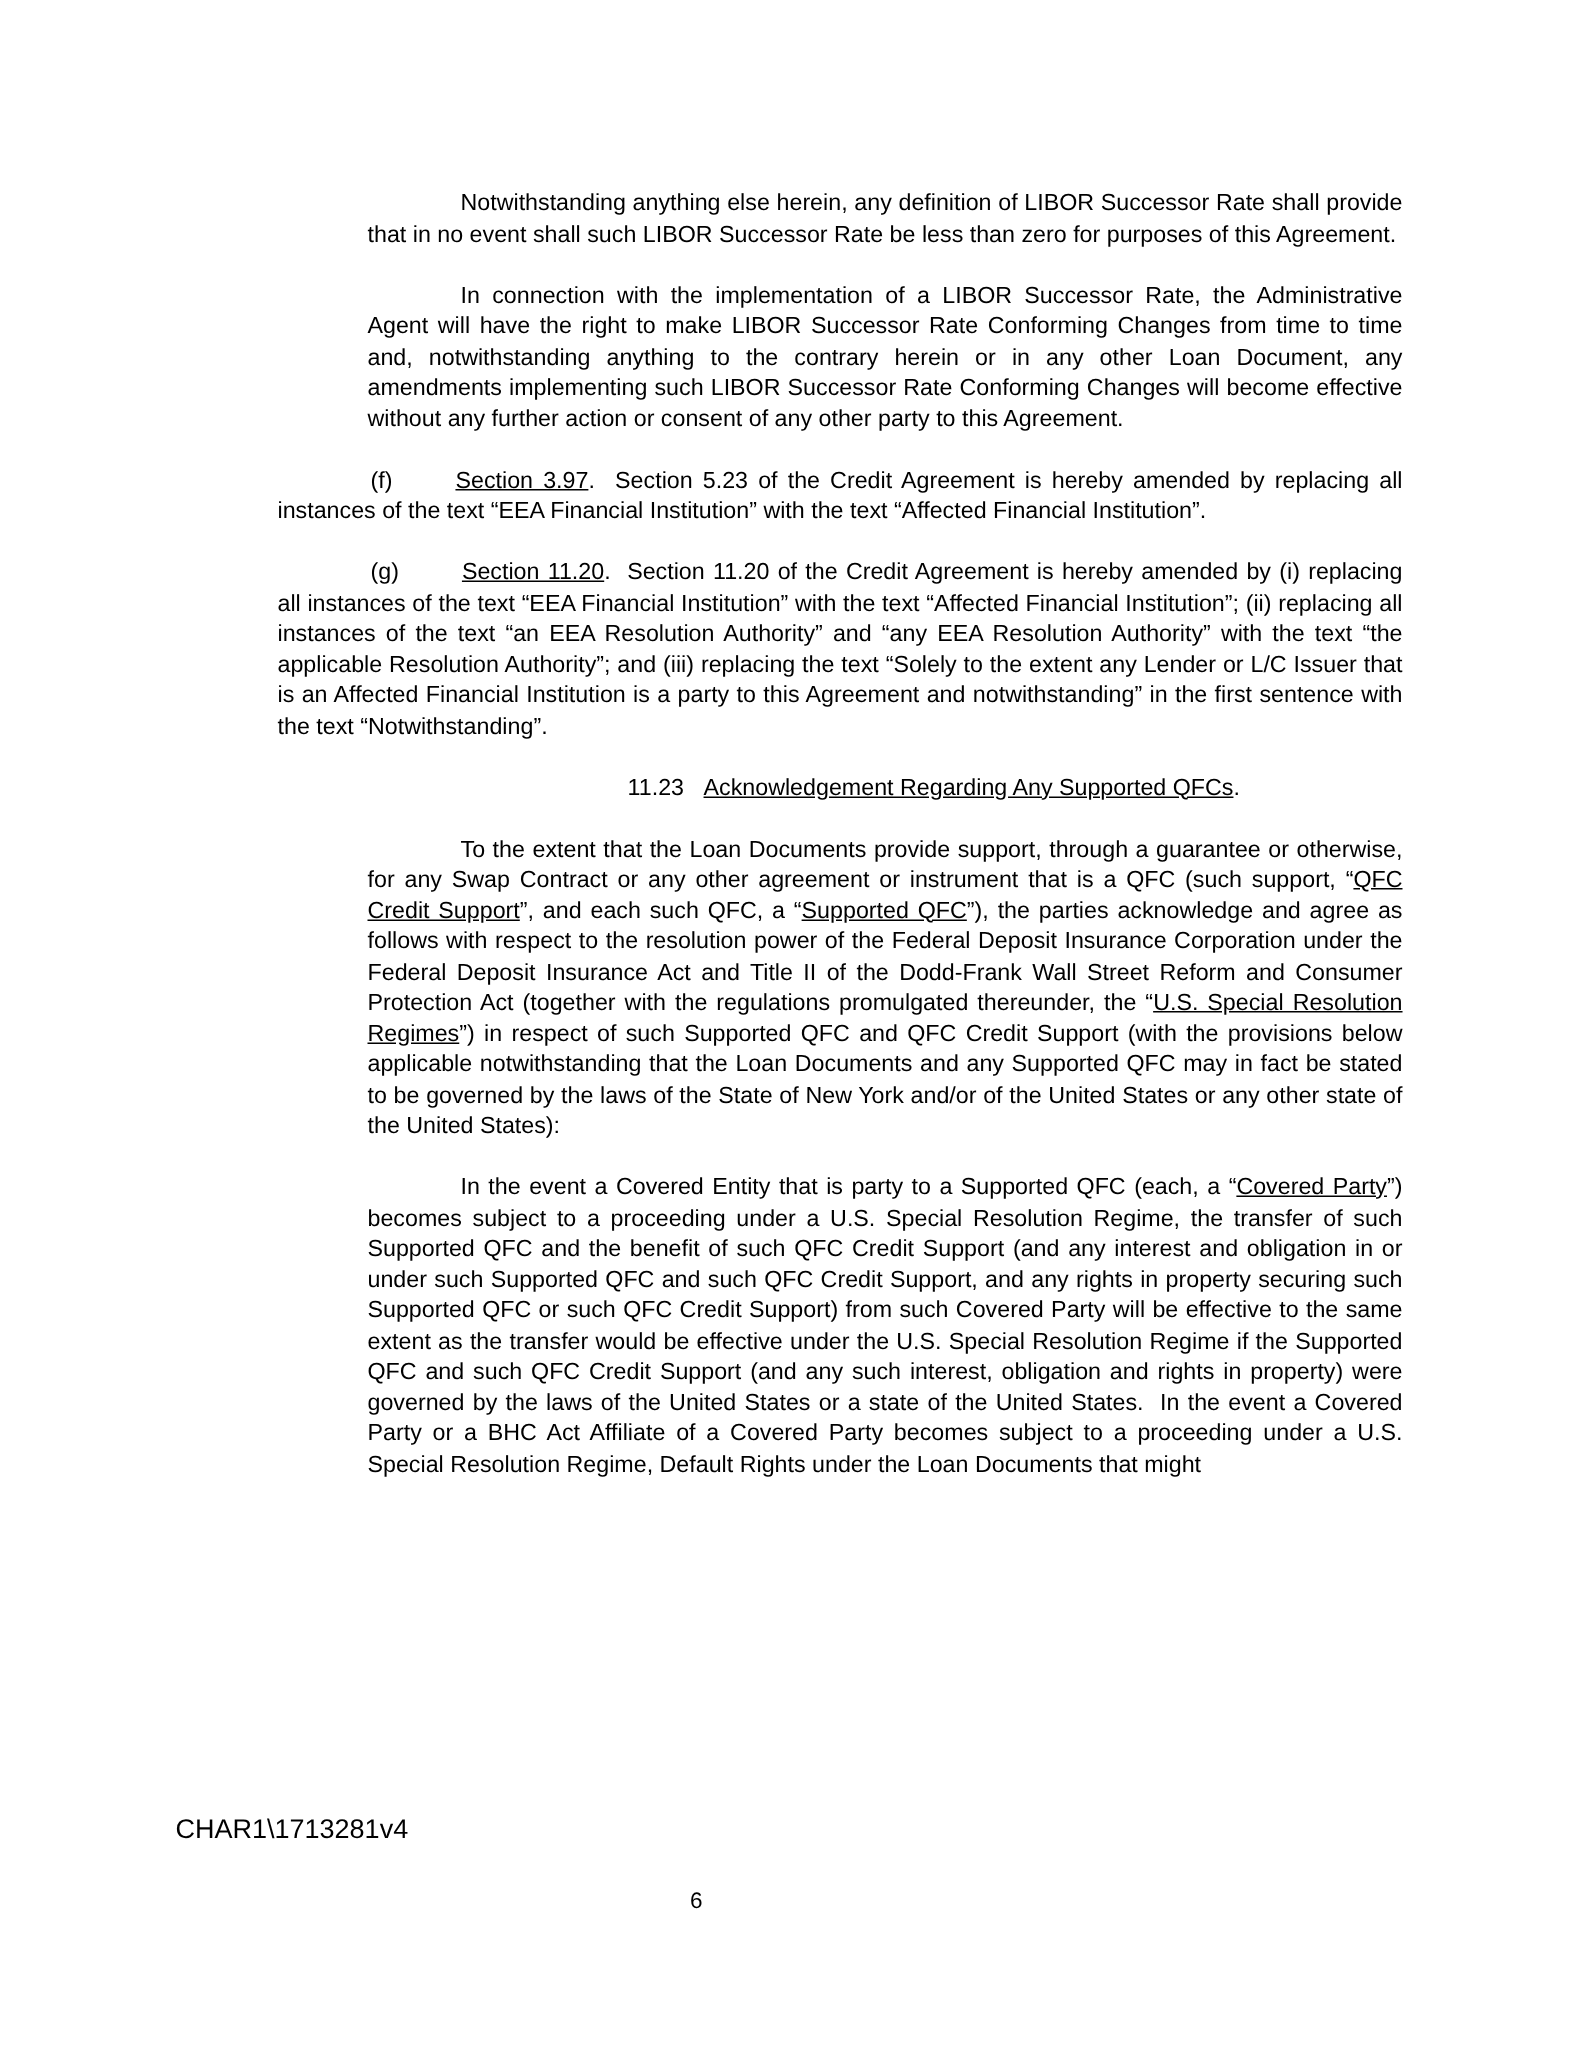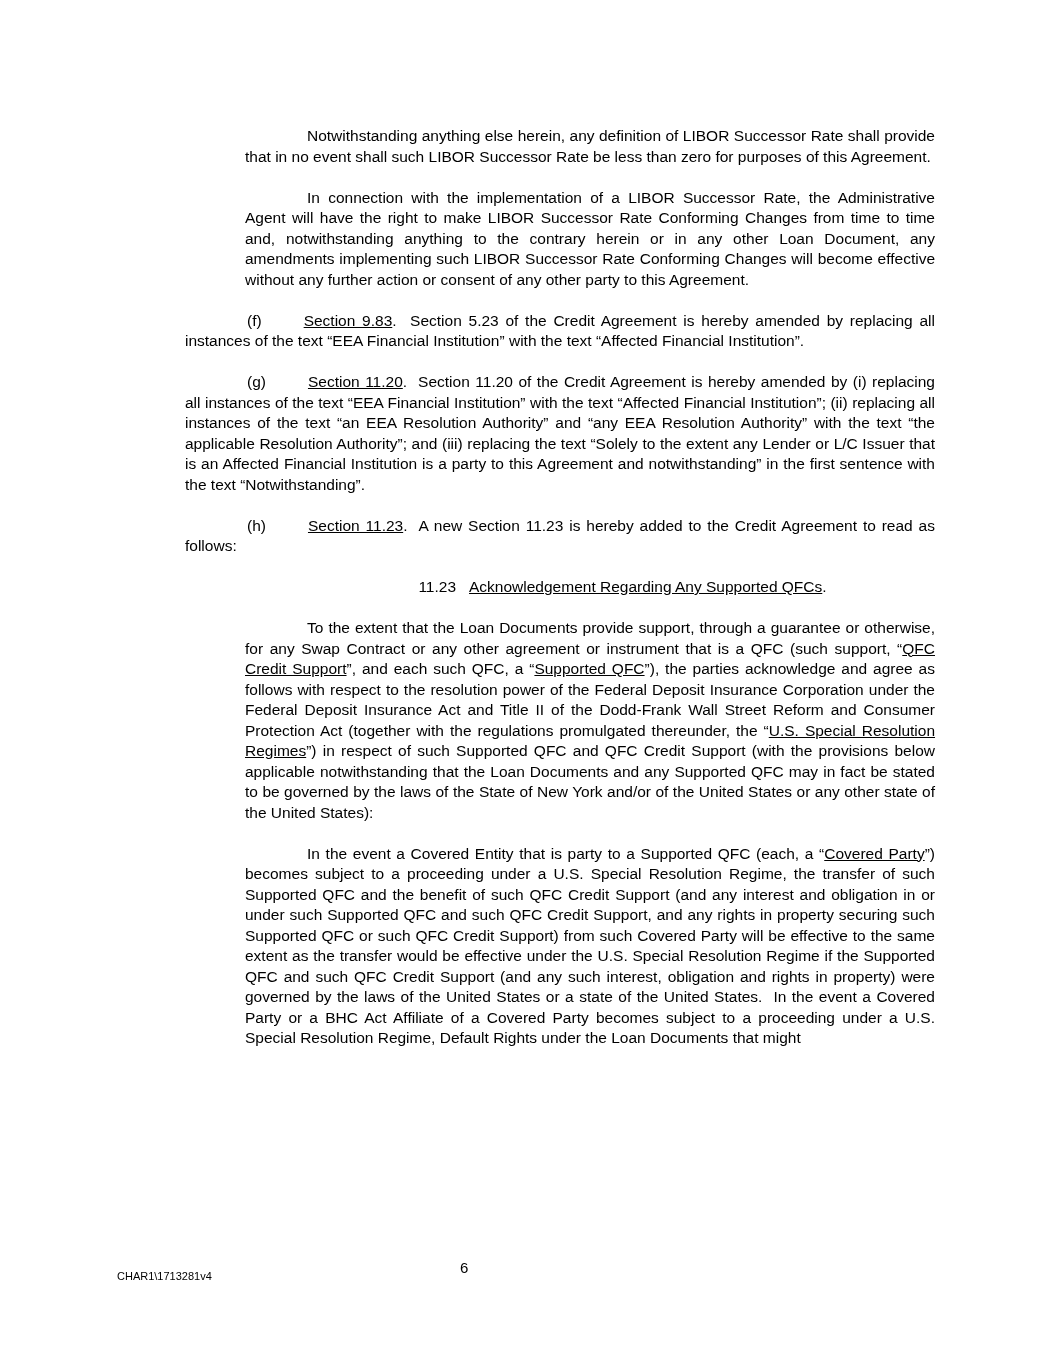--- a/index.html
+++ b/index.html
@@ -41,34 +41,33 @@
   .footer-page {
     position: absolute;
     left: 460px;
     top: 1258px;
     font-size: 15px;
     line-height: 20px;
   }
   .footer-id {
     position: absolute;
     left: 117px;
-    top: 1267px;
-    font-size: 11px;
+    top: 1210px;
+    font-size: 18px;
     line-height: 18px;
   }
 </style>
 </head>
 <body>
 
 <div class="page">
   <div class="content">
       <div class="para bq indent"><span>Notwithstanding anything else herein, any definition of LIBOR Successor Rate shall provide that in no event shall such LIBOR Successor Rate be less than zero for purposes of this Agreement.</span></div>
       <div class="para bq indent"><span>In connection with the implementation of a LIBOR Successor Rate, the Administrative Agent will have the right to make LIBOR Successor Rate Conforming Changes from time to time and, notwithstanding anything to the contrary herein or in any other Loan Document, any amendments implementing such LIBOR Successor Rate Conforming Changes will become effective without any further action or consent of any other party to this Agreement.</span></div>
-      <div class="para indent"><span>(f)</span><span class="tab"></span><span class="u">Section 9.83</span><span>.&nbsp; Section 5.23 of the Credit Agreement is hereby amended by replacing all instances of the text “EEA Financial Institution” with the text “Affected Financial Institution”.</span></div>
+      <div class="para indent"><span>(f)</span><span class="tab"></span><span class="u">Section 3.97</span><span>.&nbsp; Section 5.23 of the Credit Agreement is hereby amended by replacing all instances of the text “EEA Financial Institution” with the text “Affected Financial Institution”.</span></div>
       <div class="para indent"><span>(g)</span><span class="tab"></span><span class="u">Section 11.20</span><span>.&nbsp; Section 11.20 of the Credit Agreement is hereby amended by (i) replacing all instances of the text “EEA Financial Institution” with the text “Affected Financial Institution”; (ii) replacing all instances of the text “an EEA Resolution Authority” and “any EEA Resolution Authority” with the text “the applicable Resolution Authority”; and (iii) replacing the text “Solely to the extent any Lender or L/C Issuer that is an Affected Financial Institution is a party to this Agreement and notwithstanding” in the first sentence with the text “Notwithstanding”.</span></div>
-      <div class="para indent"><span>(h)</span><span class="tab"></span><span class="u">Section 11.23</span><span>.&nbsp; A new Section 11.23 is hereby added to the Credit Agreement to read as follows:</span></div>
       <div class="para heading"><span>11.23</span><span class="tab-sm"></span><span class="u">Acknowledgement Regarding Any Supported QFCs</span><span>.</span></div>
       <div class="para bq indent"><span>To the extent that the Loan Documents provide support, through a guarantee or otherwise, for any Swap Contract or any other agreement or instrument that is a QFC (such support, “</span><span class="u">QFC Credit Support</span><span>”, and each such QFC, a “</span><span class="u">Supported QFC</span><span>”), the parties acknowledge and agree as follows with respect to the resolution power of the Federal Deposit Insurance Corporation under the Federal Deposit Insurance Act and Title II of the Dodd-Frank Wall Street Reform and Consumer Protection Act (together with the regulations promulgated thereunder, the “</span><span class="u">U.S. Special Resolution Regimes</span><span>”) in respect of such Supported QFC and QFC Credit Support (with the provisions below applicable notwithstanding that the Loan Documents and any Supported QFC may in fact be stated to be governed by the laws of the State of New York and/or of the United States or any other state of the United States):</span></div>
       <div class="para bq indent"><span>In the event a Covered Entity that is party to a Supported QFC (each, a “</span><span class="u">Covered Party</span><span>”) becomes subject to a proceeding under a U.S. Special Resolution Regime, the transfer of such Supported QFC and the benefit of such QFC Credit Support (and any interest and obligation in or under such Supported QFC and such QFC Credit Support, and any rights in property securing such Supported QFC or such QFC Credit Support) from such Covered Party will be effective to the same extent as the transfer would be effective under the U.S. Special Resolution Regime if the Supported QFC and such QFC Credit Support (and any such interest, obligation and rights in property) were governed by the laws of the United States or a state of the United States.&nbsp; In the event a Covered Party or a BHC Act Affiliate of a Covered Party becomes subject to a proceeding under a U.S. Special Resolution Regime, Default Rights under the Loan Documents that might</span></div>
     </div>
   <div class="footer-page">6</div>
   <div class="footer-id">CHAR1\1713281v4</div>
 </div>
 
 </body></html>

